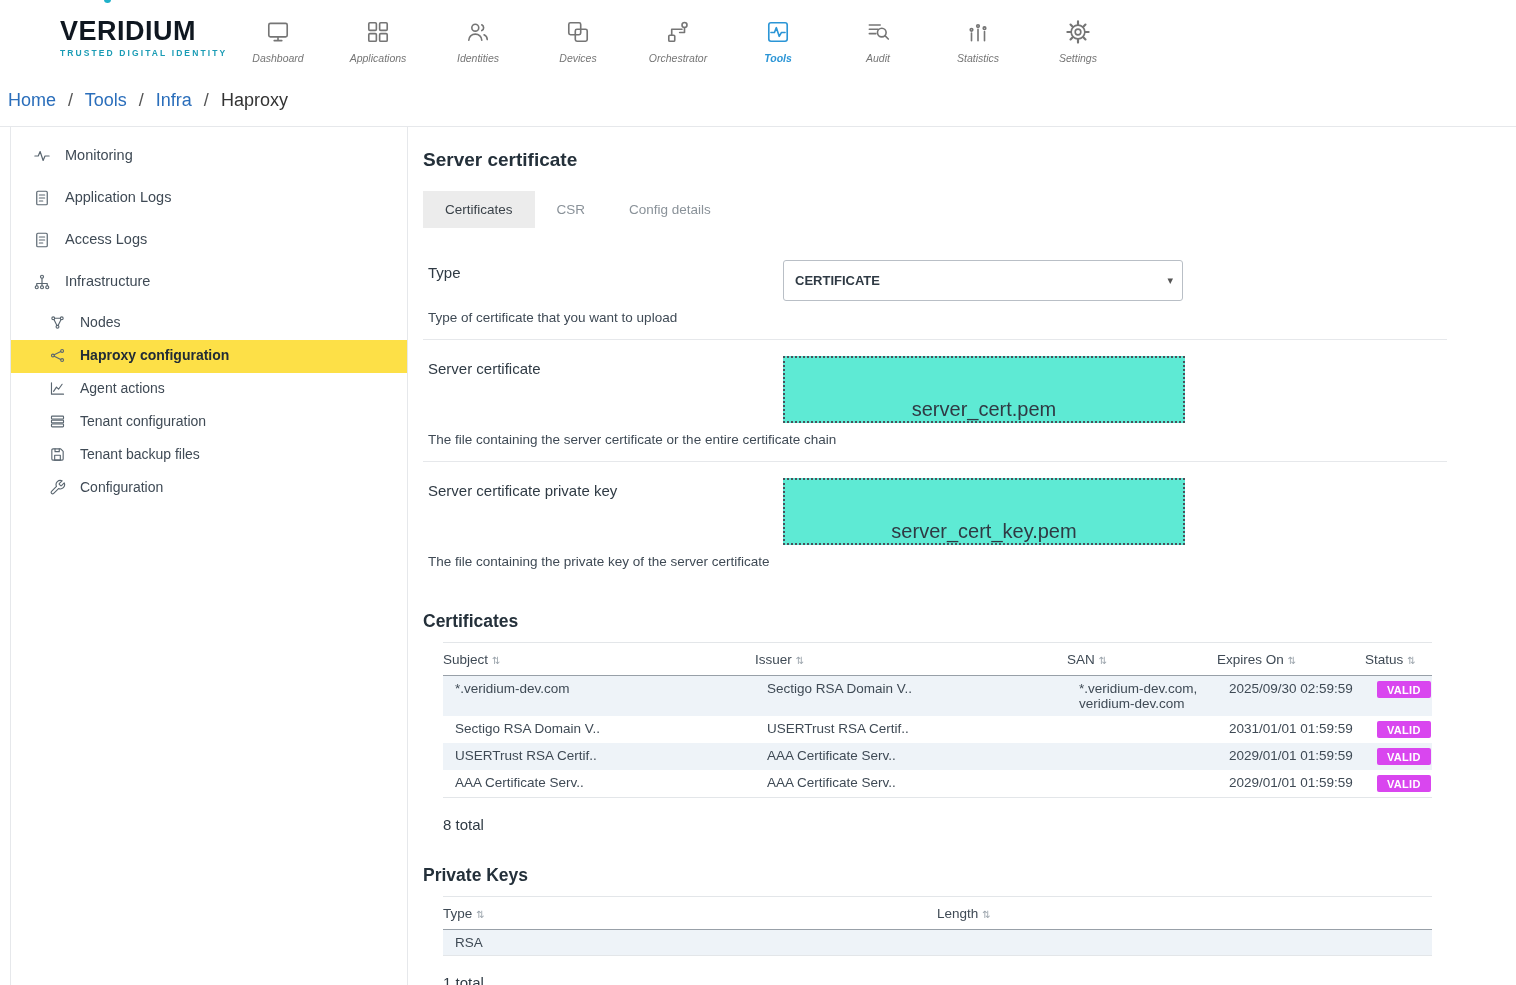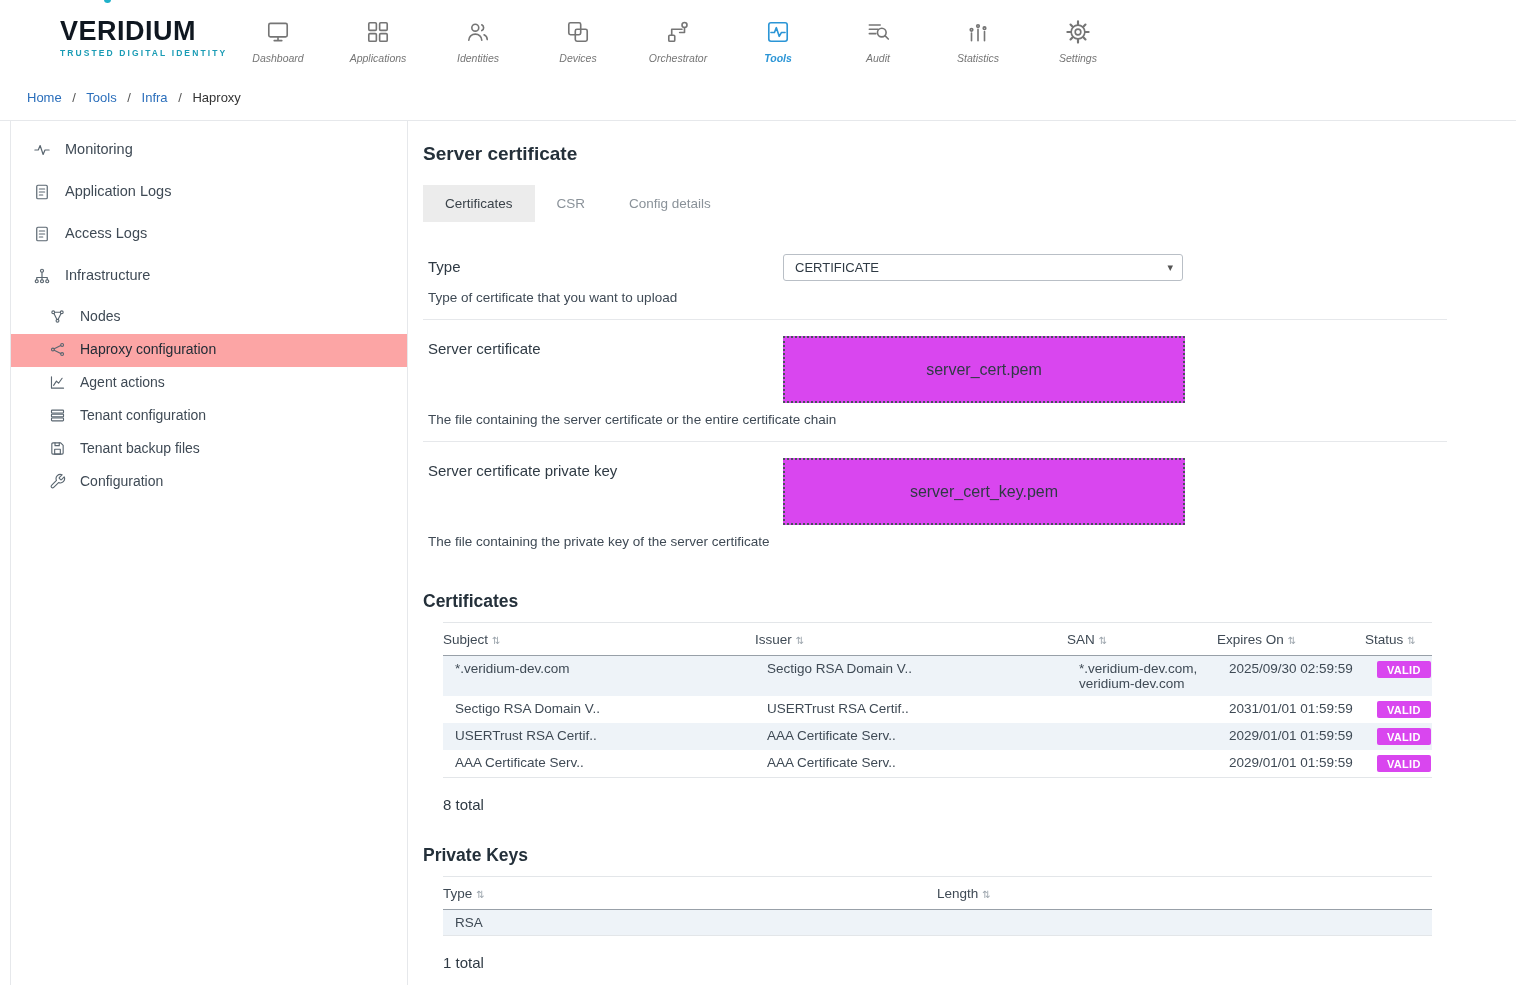--- a/index.html
+++ b/index.html
@@ -18,59 +18,59 @@
   .logo-dot { position:absolute; top:-4px; left:104px; width:7px; height:7px; border-radius:50%; background:#1fb1c9; }
   .logo-tagline { margin-top:3px; font-size:8.5px; font-weight:700; letter-spacing:2.1px; color:#1b9cb5; }
 
   .top-nav { display:flex; gap:24px; margin-left:8px; }
   .nav-item { width:76px; display:flex; flex-direction:column; align-items:center; gap:7px; cursor:pointer; color:#757575; padding-top:6px;font-style:italic; }
   .nav-item .nav-label { font-size:10.5px; white-space:nowrap; }
   .nav-item.active { color:#2b95d6; }
   .nav-item.active .nav-label { font-weight:700; }
 
   
-  .breadcrumb { padding:14px 19px 15px; font-size:13px;margin-left:8px; }
+  .breadcrumb { padding:14px 8px 15px; font-size:18px; }
   .breadcrumb a { color:#2a6ebb; text-decoration:none; cursor:pointer; }
   .breadcrumb .sep { margin:0 7px; color:#555; }
   .breadcrumb .current { color:#333; }
 
   
   .content { display:flex; align-items:stretch; border-top:1px solid #e6e8eb; min-height:858px; }
   .sidebar { width:398px; margin-left:10px; flex-shrink:0; background:#fff;
              border-left:1px solid #e6e8eb; border-right:1px solid #e6e8eb; padding-top:8px; }
   .side-item { display:flex; align-items:flex-start; gap:14px; padding:12px 20px 12px 22px;
                font-size:14.5px; color:#3f4a55; cursor:pointer; }
   .side-item svg { flex-shrink:0; color:#5a6670; }
   .side-sub { margin-top:4px; }
   .side-sub .side-item { padding:7px 20px 9px 38px; font-size:14px; }
-  .side-item.selected { background:#fca5a5; font-weight:400; color:#222c36; }
+  .side-item.selected { background:#fde047; font-weight:700; color:#222c36; }
 
   
   .main { flex:1; padding:22px 69px 40px 15px; }
   .main-title { font-size:19px; font-weight:700; color:#24303a; }
 
   .tabs { display:flex; margin-top:20px; }
   .tab { padding:11px 22px; font-size:13.5px; color:#8a9299; cursor:pointer; }
   .tab.active { background:#ececec; color:#3a4249; }
 
   .form { margin-top:16px; }
   .form-row { padding:16px 0 14px 5px; border-bottom:1px solid #e6e8eb; }
   .form-row:last-child { border-bottom:none; }
   .row-main { display:flex; align-items:flex-start; }
   .row-label { width:355px; flex-shrink:0; font-size:15px; color:#2f3a44; padding-top:4px; }
   .hint { font-size:13.5px; color:#3f4a55; margin-top:9px; }
 
-  .select { width:400px; height:27px; border:1px solid #b9bfc6; border-radius:3px; background:#fff;
+  .select { width:400px; height:41px; border:1px solid #b9bfc6; border-radius:3px; background:#fff;
             display:flex; align-items:center; justify-content:space-between; padding:0 9px 0 11px;
-            font-size:13px; color:#2f3a44; cursor:pointer; }
+            font-size:13px; color:#2f3a44; cursor:pointer;font-weight:bold; }
   .select .caret { color:#555; font-size:11px; }
 
-  .dropzone { width:402px; height:67px; border:2px dotted #49525b; background:#d946ef;
-              display:flex; align-items:center; justify-content:center;
-              font-size:16px; color:#2f3a44; cursor:pointer; }
+  .dropzone { width:402px; height:67px; border:2px dotted #49525b; background:#5eead4;
+              display:flex; align-items:flex-end; justify-content:center;
+              font-size:20px; color:#2f3a44; cursor:pointer; }
 
   .section-title { font-size:17.5px; font-weight:700; color:#24303a; margin:28px 0 10px; }
   .pk-title { margin-top:32px; }
 
   table.data { width:989px; margin-left:20px; border-collapse:collapse; table-layout:fixed; font-size:13.5px; }
   table.data th { text-align:left; font-weight:400; color:#3f4a55; padding:9px 0 8px;
                   border-top:1px solid #e3e6e9; border-bottom:1px solid #98a0a8; cursor:pointer;
                   white-space:nowrap; overflow:hidden; }
   table.data td { padding:5px 8px 5px 12px; color:#3f4a55; vertical-align:top; overflow:hidden; }
   table.data tbody tr:nth-child(odd) { background:#eef3f8; }

